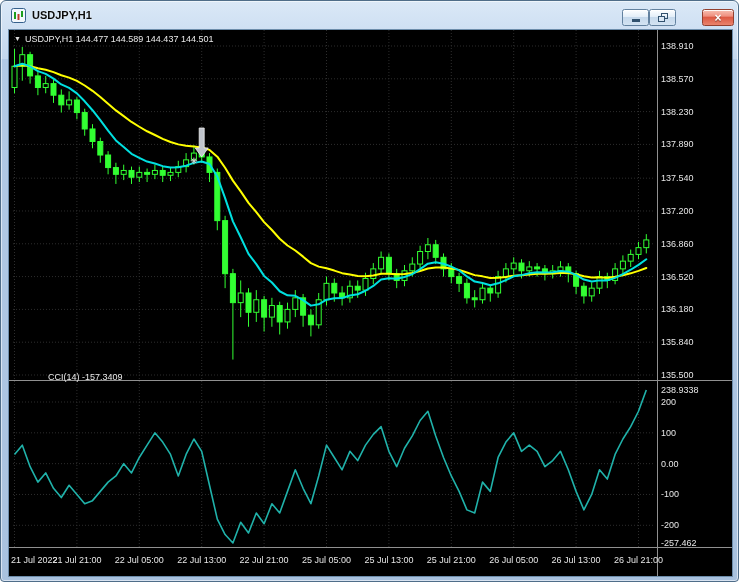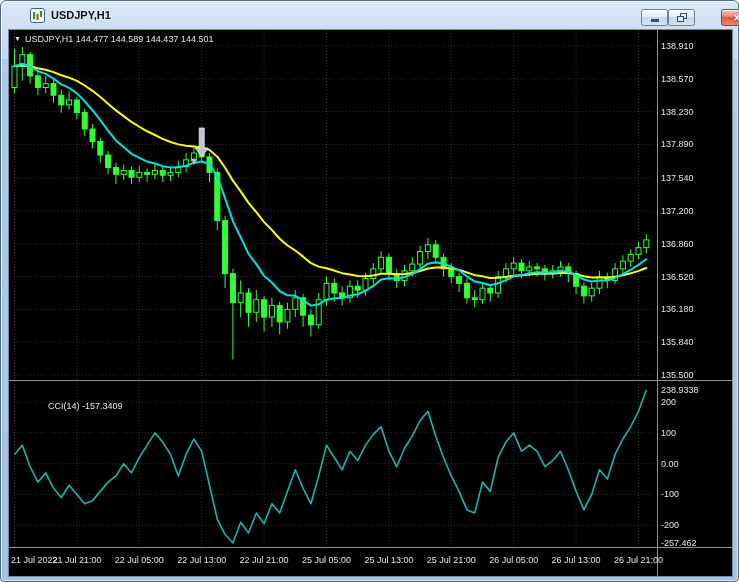--- a/index.html
+++ b/index.html
@@ -1,37 +1,37 @@
 <!DOCTYPE html>
 <html><head>
 <meta charset="utf-8">
 <style>
   html,body{margin:0;padding:0;width:739px;height:582px;overflow:hidden;background:#ffffff;font-family:"Liberation Sans",sans-serif;}
   .window{position:absolute;inset:0;border-radius:6px 6px 4px 4px;border:1px solid #4f6d89;
     background:linear-gradient(180deg,#dae8f7 0%,#c3d7ee 10%,#b2cae6 28px,#a9c2df 100%);
     box-shadow:inset 0 0 0 1px rgba(255,255,255,.55);}
-  .titlebar{position:absolute;left:0;top:0;right:0;height:29px;margin-left:19px;}
+  .titlebar{position:absolute;left:0;top:0;right:0;height:29px;}
   .title-icon{position:absolute;left:10px;top:7px;width:15px;height:15px;}
   .title-text{position:absolute;left:31px;top:8px;font-size:11px;font-weight:bold;color:#0b0b0b;text-shadow:0 0 2px rgba(255,255,255,.9);}
   .winbtn{position:absolute;top:8px;height:15px;border-radius:2.5px;border:1px solid #62819f;cursor:pointer;
     background:linear-gradient(180deg,#fdfeff,#e3eef8 45%,#c6d9ec 50%,#d3e3f2);
     box-shadow:inset 0 1px 0 rgba(255,255,255,.9);display:flex;align-items:center;justify-content:center;}
   .btn-min{left:621px;width:25px;}
   .btn-restore{left:648px;width:25px;}
   .btn-close{left:701px;width:30px;background:linear-gradient(180deg,#f7c0b2,#ef9181 40%,#dd5a44 50%,#e9836c);border-color:#93402f;}
   .glyph-min{width:8px;height:3px;background:#31516e;align-self:flex-end;margin-bottom:3px;}
   .glyph-restore{position:relative;width:10px;height:9px;}
   .glyph-restore::before{content:"";position:absolute;left:3px;top:0;width:5px;height:4px;border:1px solid #31516e;}
   .glyph-restore::after{content:"";position:absolute;left:0;top:3px;width:5px;height:4px;border:1px solid #31516e;background:#dbe8f5;}
   .glyph-close{color:#fff;font-size:12px;font-weight:bold;line-height:12px;text-shadow:0 1px 1px rgba(0,0,0,.45);}
   .client{position:absolute;left:8px;top:29px;width:723px;height:546px;background:#000;box-shadow:0 0 0 1px #6d8dab;}
   #chart-svg{position:absolute;left:0;top:0;}
   .overlay{position:absolute;color:#e9e9e9;font-size:9px;white-space:nowrap;}
   .info-line{left:5px;top:4px;}
-  .cci-label{left:5px;top:371px;padding-left:34px;}
+  .cci-label{left:5px;top:342px;padding-left:34px;}
   .expander{display:inline-block;font-size:7px;margin-right:4px;vertical-align:1px;color:#dcdcdc;}
 </style>
 </head>
 <body>
 
 <div class="window">
   <div class="titlebar">
     <span class="title-icon">
       <svg width="15" height="15" viewBox="0 0 15 15">
         <rect x="0.5" y="0.5" width="14" height="14" rx="2" fill="#f2f7fc" stroke="#35608c"></rect>

